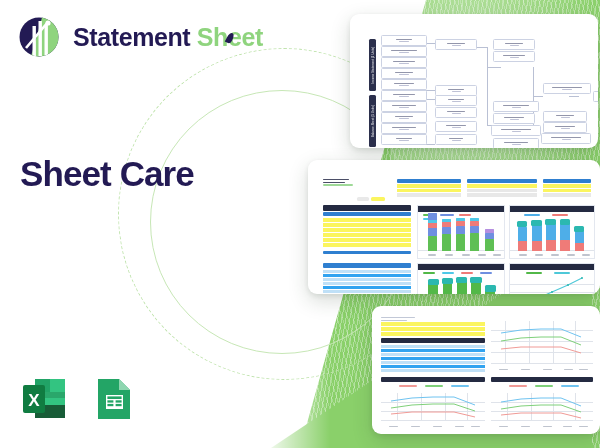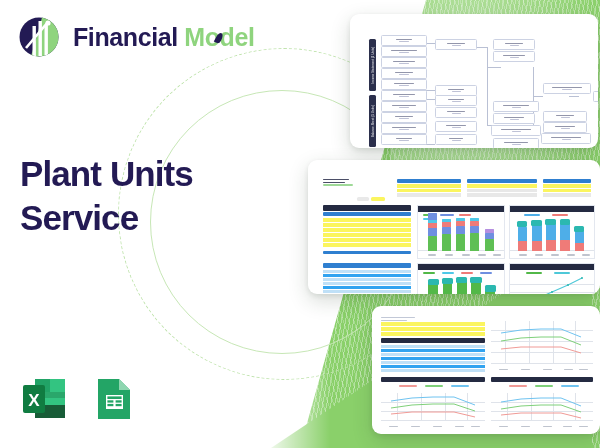--- a/index.html
+++ b/index.html
@@ -145,27 +145,26 @@
           <path d="M14 46 L27 0 L46 0 L46 46 Z" fill="#8fd47e"></path>
           <rect x="16.5" y="12" width="3.4" height="30" fill="#fff"></rect>
           <rect x="22.5" y="7" width="3.4" height="35" fill="#fff"></rect>
           <rect x="28.5" y="11" width="3.4" height="31" fill="#fff"></rect>
           <path d="M10 34 L32 8" stroke="#fff" stroke-width="2.6" fill="none"></path>
           <circle cx="32" cy="9" r="2.6" fill="#fff"></circle>
         </g>
       </svg>
     </span>
     <span class="brand-name">
-      <span class="bn-dark">Financial</span><span>&nbsp;</span><span class="bn-wrap"><span class="bn-green">Model</span><span class="seed"></span></span>
+      <span class="bn-dark">Statement</span><span>&nbsp;</span><span class="bn-wrap"><span class="bn-green">Sheet</span><span class="seed"></span></span>
     </span>
   </div>
 
   <div class="headline">
-    <span>Plant Units</span>
-    <span>Service</span>
+    <span>Sheet Care</span>
   </div>
 
   <div class="apps">
     <span class="app-ico">
       <svg viewBox="0 0 50 50" width="50" height="50">
         <rect x="16" y="5" width="30" height="13" fill="#21a366"></rect>
         <rect x="16" y="18" width="30" height="13" fill="#33c481"></rect>
         <rect x="16" y="31" width="30" height="13" fill="#185c37"></rect>
         <rect x="16" y="18" width="30" height="6" fill="#2aa76b"></rect>
         <rect x="31" y="5" width="15" height="13" fill="#33c481"></rect>

